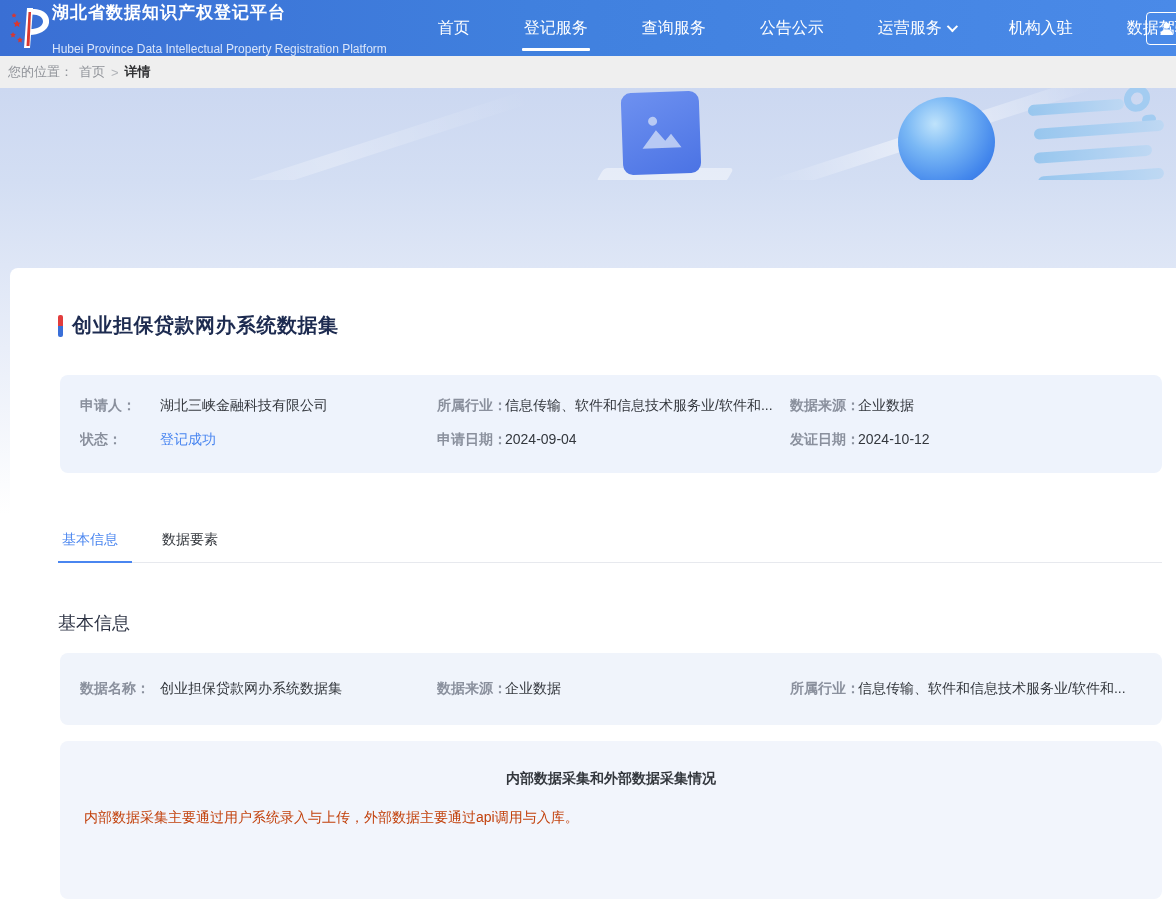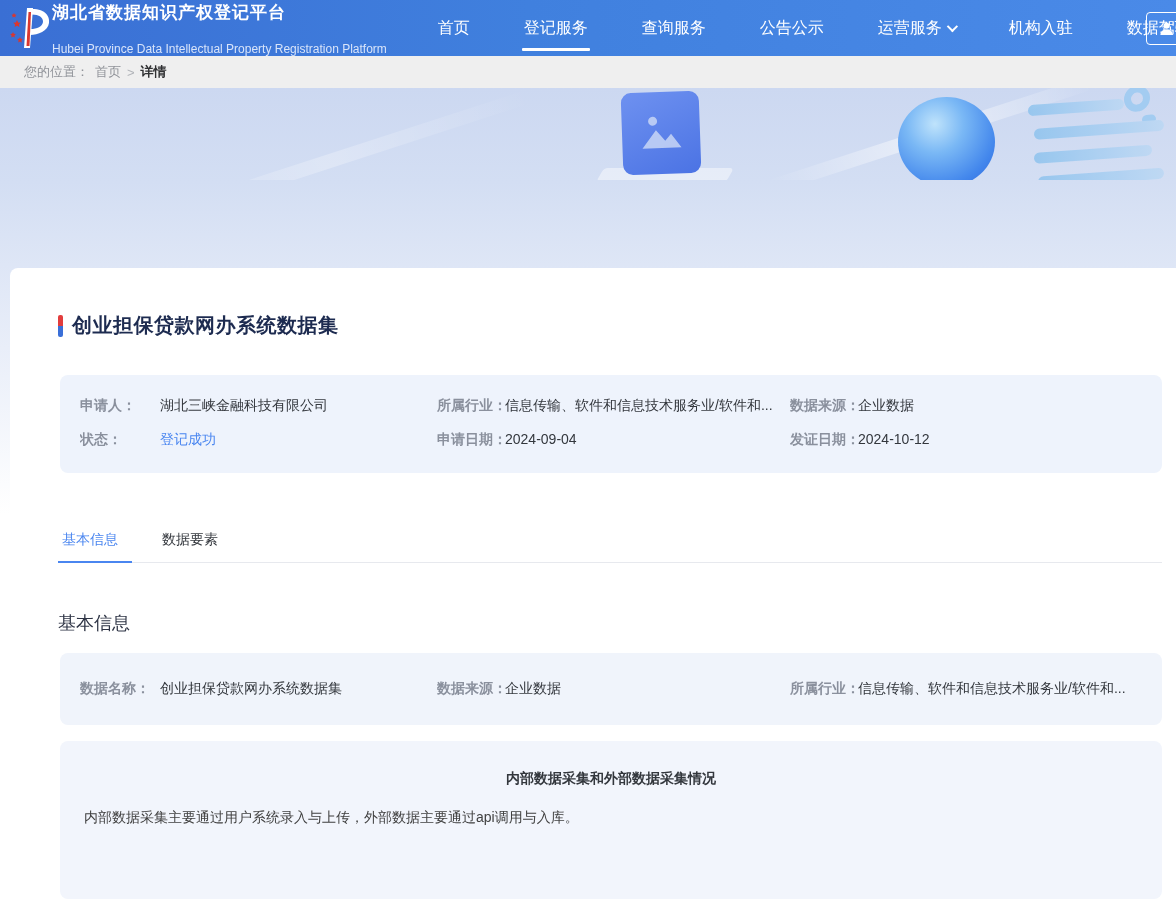--- a/index.html
+++ b/index.html
@@ -20,21 +20,21 @@
   .nav-item.active::after { content:""; position:absolute; left:50%; transform:translateX(-50%);
     bottom:5px; width:68px; height:3px; background:#fff; border-radius:1px; }
   .chev { width:8px; height:8px; border-right:2px solid #fff; border-bottom:2px solid #fff;
     transform:rotate(45deg) translateY(-2px); display:inline-block; }
   .login-btn { position:absolute; left:1146px; top:12px; height:33px;
     border:1px solid #fff; border-radius:4px; display:flex; align-items:center; gap:6px;
     padding:0 12px; color:#fff; font-size:15px; cursor:pointer; background:transparent; white-space:nowrap; }
 
   
   .crumb-bar { height:32px; background:#efefef; display:flex; align-items:center;
-    padding-left:24px; font-size:13px; color:#909399; gap:6px; position:relative; z-index:4; }
+    padding-left:8px; font-size:13px; color:#909399; gap:6px; position:relative; z-index:4; }
   .crumb-home { color:#909399; cursor:pointer; }
   .crumb-sep { color:#b0b3b8; }
   .crumb-cur { color:#303133; font-weight:bold; }
 
   
   .hero-bg { position:absolute; top:88px; left:0; width:1176px; height:520px; z-index:0;
     background:linear-gradient(180deg,#ccd8f1 0%,#d3def3 18%,#e9eef9 50%,#ffffff 82%); }
   .banner { position:absolute; top:88px; left:0; width:1176px; height:92px; overflow:hidden; z-index:1; }
   .banner .streak { position:absolute; background:linear-gradient(90deg,rgba(255,255,255,0),rgba(255,255,255,.55),rgba(255,255,255,0));
     height:14px; border-radius:7px; transform:rotate(-18deg); }
@@ -82,21 +82,21 @@
 
   .section-heading { font-size:18px; color:#2e3445; margin:48px 0 0 48px; font-weight:500; }
 
   .basic-box { margin:18px 14px 0 50px; background:#f0f4fb; border-radius:8px;
     padding:27px 20px; display:grid; grid-template-columns:357px 353px 1fr; font-size:14px; }
   .basic-box .c1 .f-label { width:80px; }
 
   .detail-box { margin:16px 14px 0 50px; background:#f2f5fc; border-radius:8px;
     padding:29px 24px 26px 24px; font-size:14px; }
   .detail-title { color:#33373d; font-weight:bold;text-align:center; }
-  .detail-text { color:#404040; margin-top:19px; line-height:1.5; }
+  .detail-text { color:#c2410c; margin-top:19px; line-height:1.5; }
   .detail-gap { height:45px; }
 </style>
 </head>
 <body>
 
 <div class="topnav">
   <div class="logo">
     <span class="logo-mark">
       <svg width="42" height="44" viewBox="0 0 42 44">
         <path d="M17 2 L23 2 L20 42 L14 42 Z" fill="#ffffff"></path>

